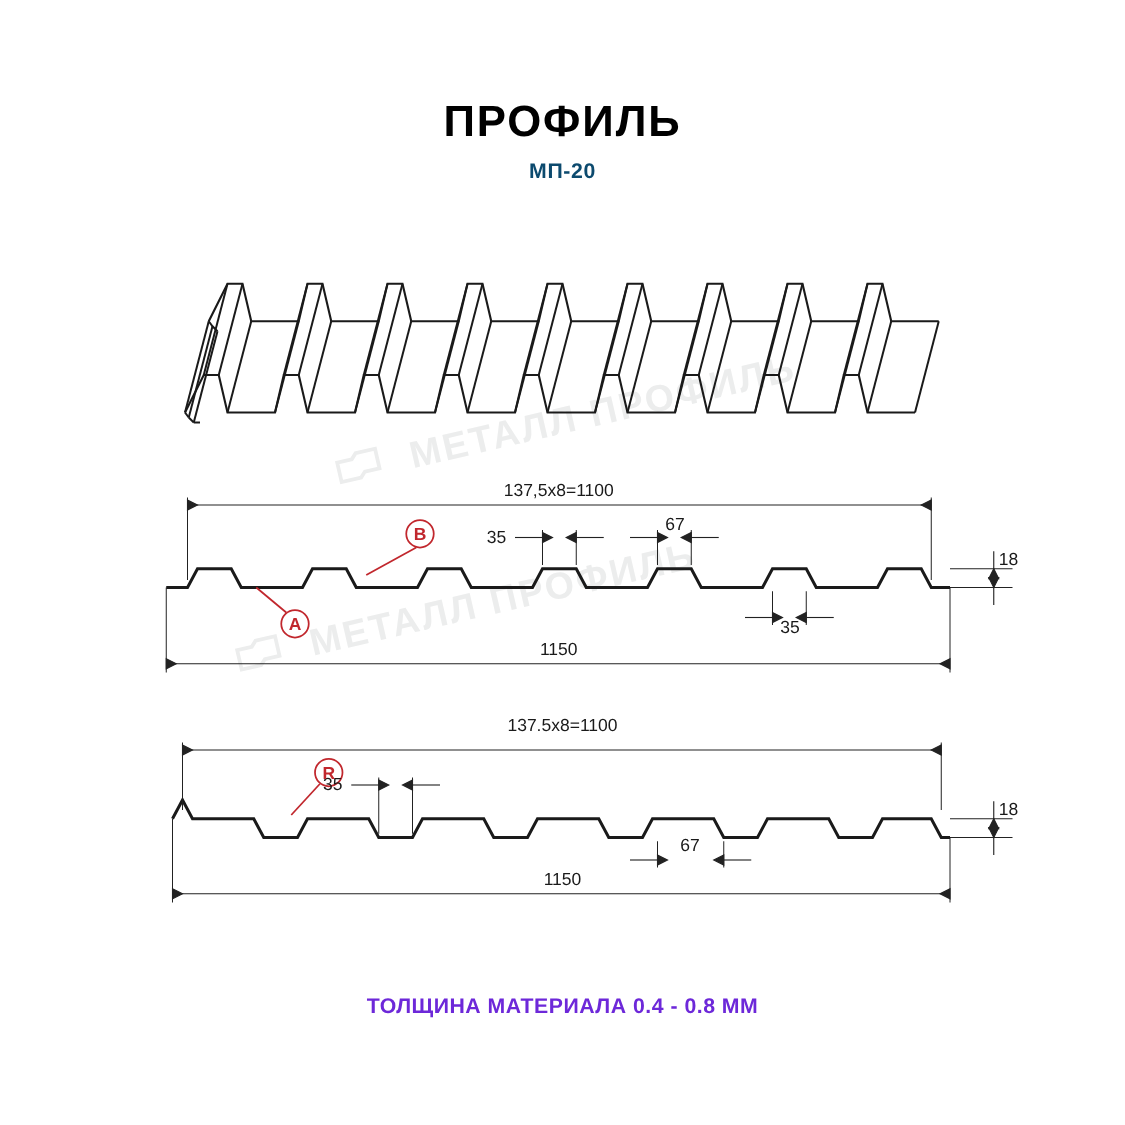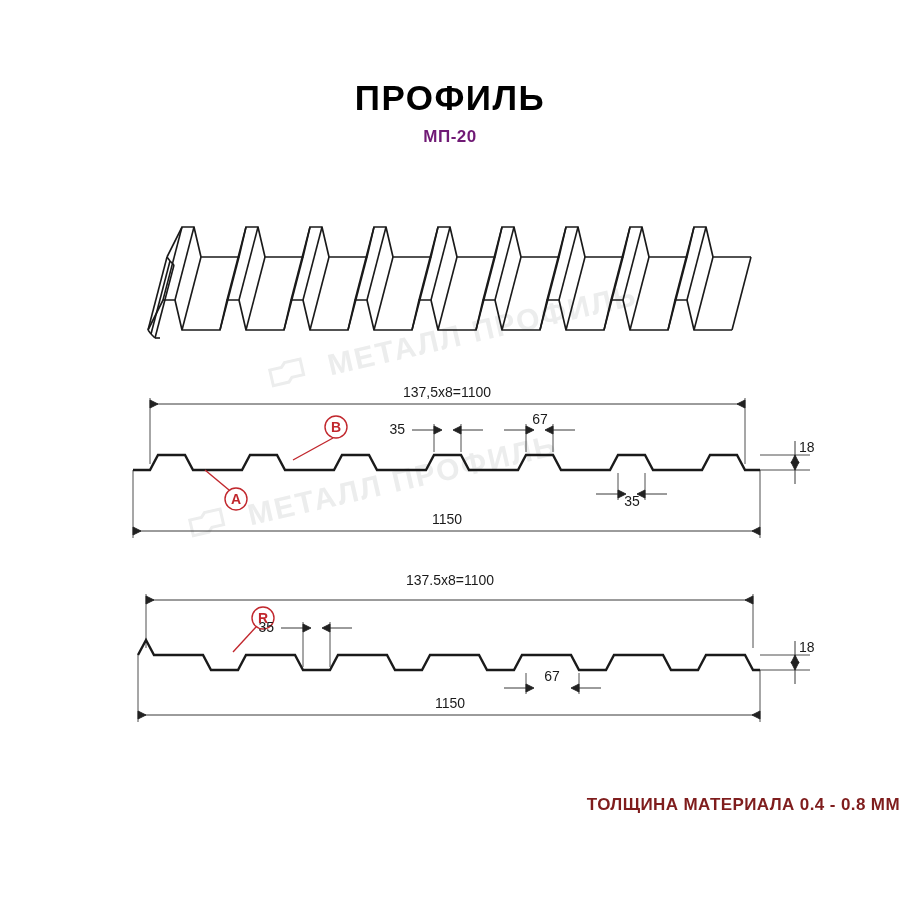--- a/index.html
+++ b/index.html
@@ -31,32 +31,32 @@
     font-weight: bold;
     letter-spacing: 1.5px;
     color: #000;
     line-height: 40px;
   }
   .subtitle {
     font-size: 17px;
     font-weight: bold;
     letter-spacing: 0.5px;
     margin-top: 9px;
-    color: #701a75;
+    color: #0c4a6e;
   }
   .footer-note {
     position: absolute;
     top: 795px;
     left: 0;
     width: 900px;
-    text-align: right;
+    text-align: center;
     font-size: 17px;
     font-weight: bold;
     letter-spacing: 0.4px;
-    color: #7f1d1d;
+    color: #6d28d9;
   }
   svg.drawing {
     position: absolute;
     top: 0;
     left: 0;
     width: 900px;
     height: 900px;
   }
   .wm {
     position: absolute;

